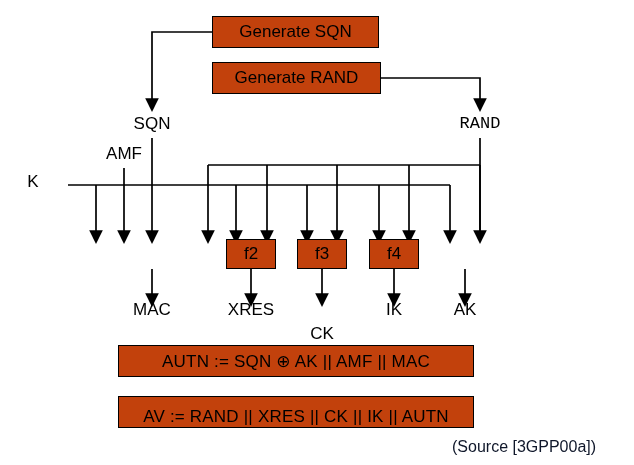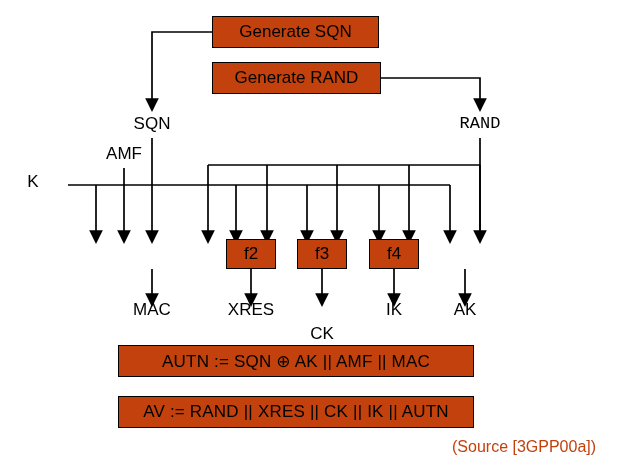--- a/index.html
+++ b/index.html
@@ -39,21 +39,21 @@
   }
   .plain-label {
     position: absolute;
     color: #000000;
     font-size: 17px;
     white-space: nowrap;
     text-align: center;
   }
   .source-label {
     position: absolute;
-    color: #c2410c;
+    color: #0f172a;
     font-size: 16px;
     white-space: nowrap;
   }
   .formula-box {
     font-size: 17px;
     letter-spacing: 0.2px;
   }
 </style>
 </head>
 <body>
@@ -140,19 +140,19 @@
   <div class="plain-label" style="left:282px; top:300px; width:80px;margin-top:24px;">CK</div>
 
   <div class="plain-label" style="left:354px; top:300px; width:80px;">IK</div>
 
   <div class="plain-label" style="left:425px; top:300px; width:80px;">AK</div>
 
   <div class="node-box formula-box" style="left:118px; top:345px; width:356px; height:32px;">
     <span>AUTN := SQN ⊕ AK || AMF || MAC</span>
   </div>
 
-  <div class="node-box formula-box" style="left:118px; top:396px; width:356px; height:32px;">
+  <div class="node-box formula-box" style="left:118px; top:396px; width:356px; height:32px;align-items:flex-end;">
     <span>AV := RAND || XRES || CK || IK || AUTN</span>
   </div>
 
   <div class="source-label" style="left:452px; top:438px;">(Source [3GPP00a])</div>
 
 </div>
 
 </body></html>

